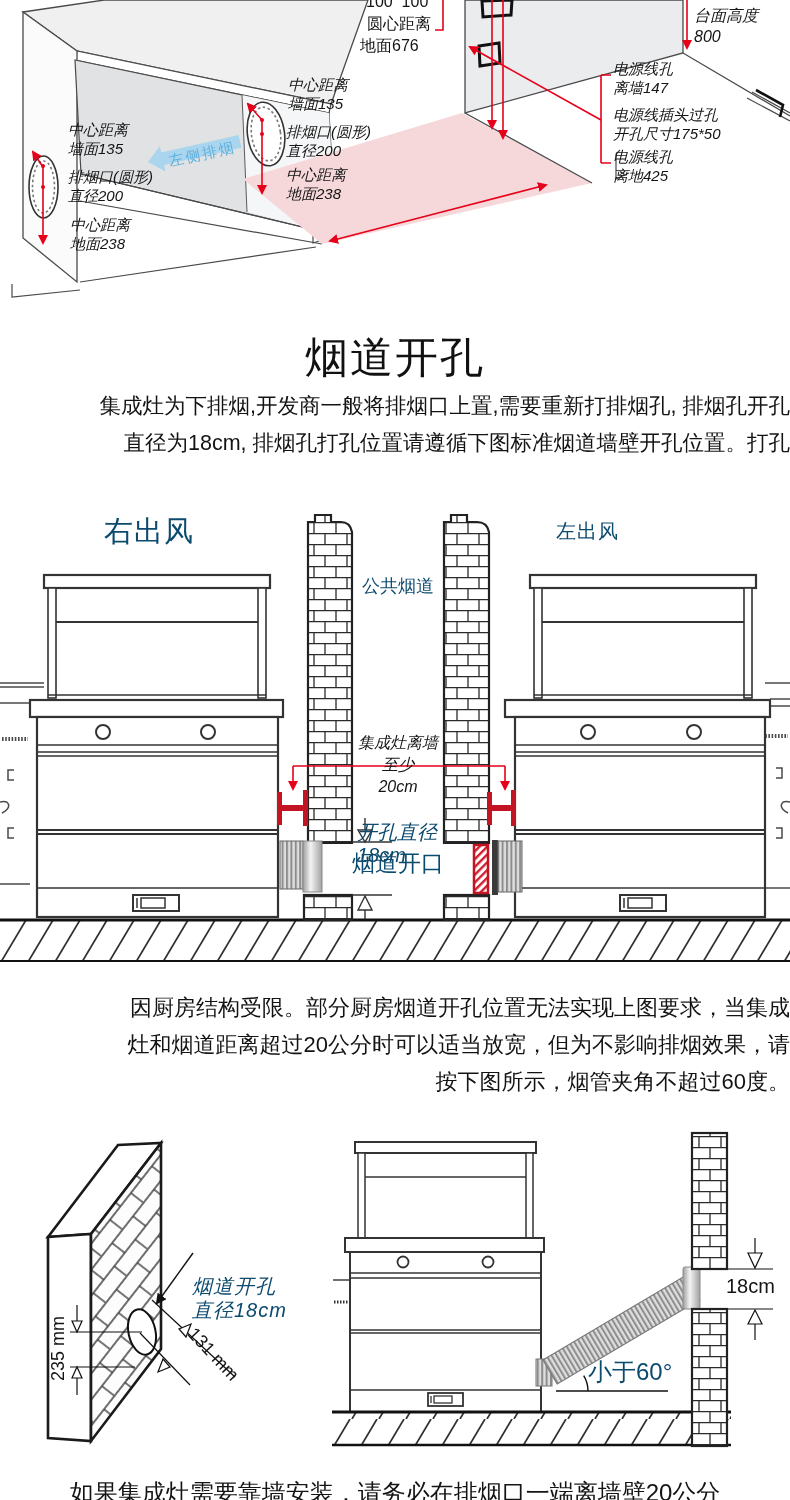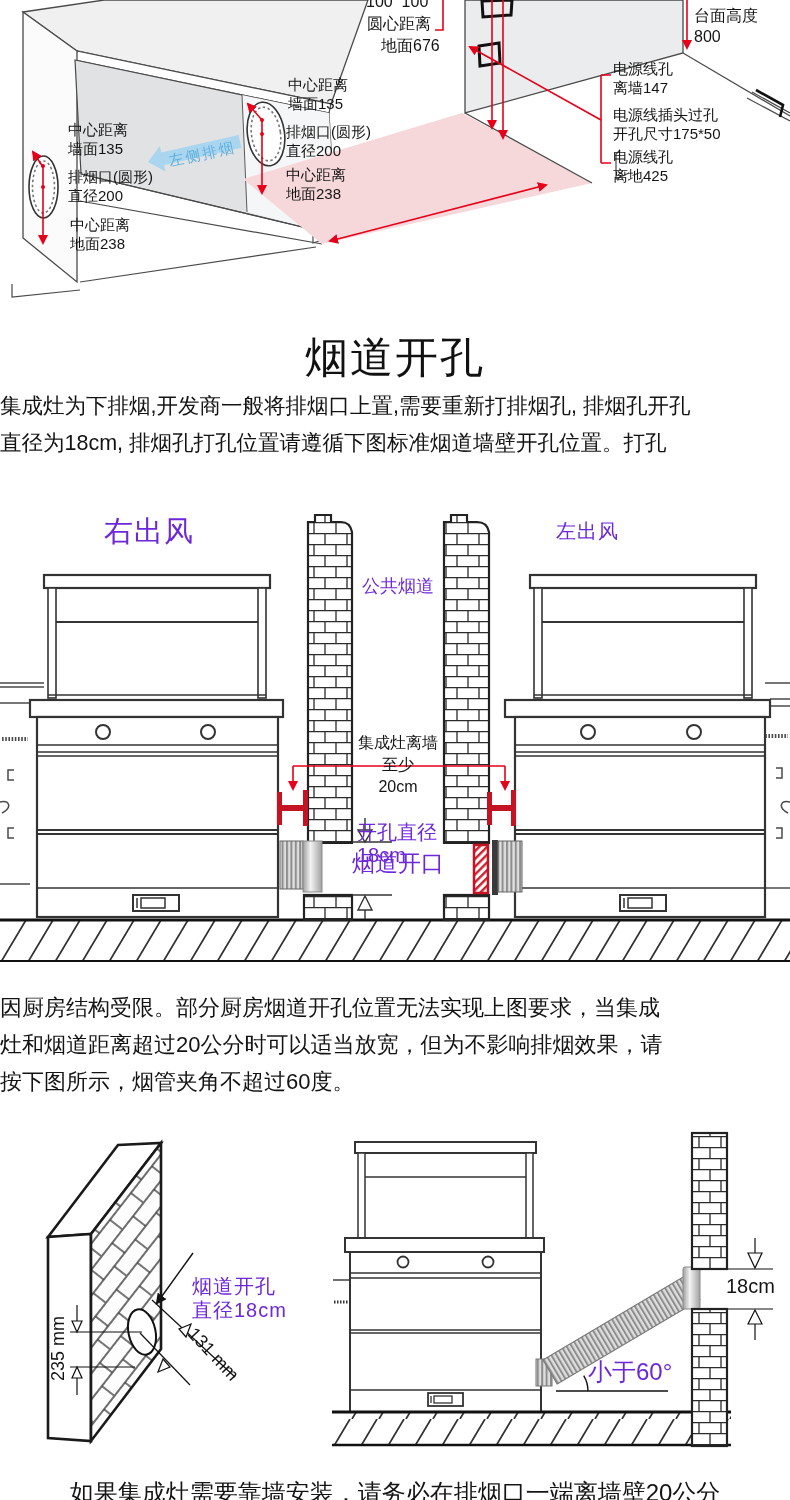--- a/index.html
+++ b/index.html
@@ -1,24 +1,24 @@
 <!DOCTYPE html>
 <html><head>
 <meta charset="utf-8">
 <style>
   html,body{margin:0;padding:0;background:#fff;}
   .page{position:relative;width:790px;height:1500px;background:#fff;overflow:hidden;
         font-family:"Liberation Sans","DejaVu Sans",sans-serif;color:#161616;}
   svg{position:absolute;left:0;display:block;}
   .lb{position:absolute;font-size:15px;line-height:19px;color:#141414;white-space:pre;}
-  .lb div{white-space:pre;}
+  .lb div{white-space:pre;font-style:italic;}
   .ctr{text-align:center;}
   .title{position:absolute;width:790px;text-align:center;font-size:43px;font-weight:500;letter-spacing:2px;color:#111;}
-  .para{position:absolute;width:790px;text-align:left;font-size:21.5px;line-height:37px;color:#131313;}
-  .big-lb{font-weight:500;color:#6d28d9;}
+  .para{position:absolute;width:790px;text-align:right;font-size:21.5px;line-height:37px;color:#131313;}
+  .big-lb{font-weight:500;color:#0c4a6e;}
   .rot{transform-origin:center center;}
 </style>
 </head>
 <body>
 
 <div class="page">
 
   <svg width="0" height="0">
     <defs>
       <marker id="ra" viewBox="0 0 10 10" refX="8" refY="5" markerWidth="10" markerHeight="10" orient="auto" markerUnits="userSpaceOnUse">
@@ -113,21 +113,21 @@
   </svg>
 
   <div class="lb" style="left:68px;top:120px"><div>中心距离</div><div>墙面135</div></div>
   <div class="lb" style="left:68px;top:167px"><div>排烟口(圆形)</div><div>直径200</div></div>
   <div class="lb" style="left:70px;top:215px"><div>中心距离</div><div>地面238</div></div>
   <div class="lb" style="left:288px;top:75px"><div>中心距离</div><div>墙面135</div></div>
   <div class="lb" style="left:286px;top:122px"><div>排烟口(圆形)</div><div>直径200</div></div>
   <div class="lb" style="left:286px;top:165px"><div>中心距离</div><div>地面238</div></div>
   <div class="lb" style="left:366px;top:-8px;font-size:16px">100  100</div>
   <div class="lb" style="left:367px;top:14px;font-size:16px">圆心距离</div>
-  <div class="lb" style="left:381px;top:36px;font-size:16px">地面676</div>
+  <div class="lb" style="left:360px;top:36px;font-size:16px">地面676</div>
   <div class="lb" style="left:694px;top:5px;font-size:16px;line-height:21px"><div>台面高度</div><div>800</div></div>
   <div class="lb" style="left:613px;top:59px"><div>电源线孔</div><div>离墙147</div></div>
   <div class="lb" style="left:613px;top:105px"><div>电源线插头过孔</div><div>开孔尺寸175*50</div></div>
   <div class="lb" style="left:613px;top:147px"><div>电源线孔</div><div>离地425</div></div>
   <div class="lb rot" style="left:168px;top:144px;color:#5fb0dc;letter-spacing:2px;transform:rotate(-12deg)">左侧排烟</div>
 
   <div class="title" style="top:329px">烟道开孔</div>
   <div class="para" style="top:388px">
     <div>集成灶为下排烟,开发商一般将排烟口上置,需要重新打排烟孔, 排烟孔开孔</div>
       <div>直径为18cm, 排烟孔打孔位置请遵循下图标准烟道墙壁开孔位置。打孔</div>

